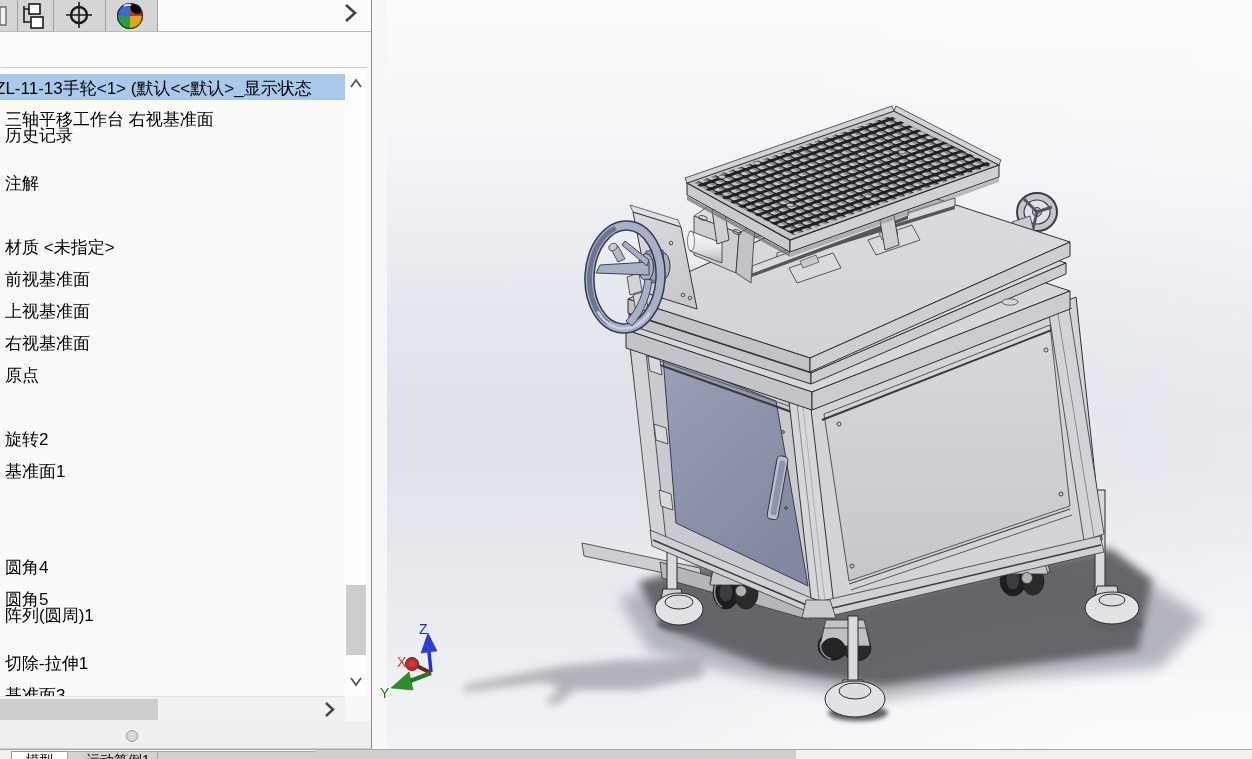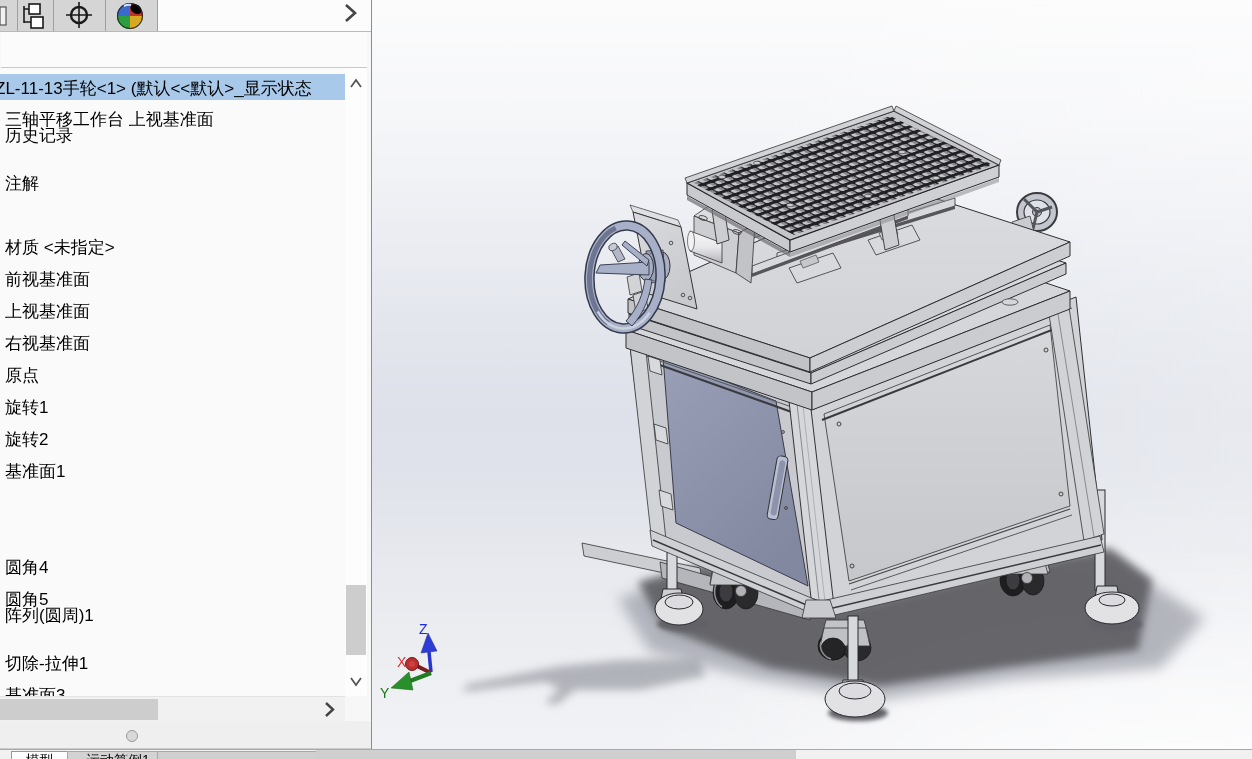--- a/index.html
+++ b/index.html
@@ -1,17 +1,17 @@
 <!DOCTYPE html>
 <html><head>
 <meta charset="utf-8">
 <style>
   html,body{margin:0;padding:0;width:1252px;height:759px;overflow:hidden;
     font-family:"Liberation Sans", sans-serif; background:#fff;}
-  #panel{position:absolute;left:0;top:0;width:372px;height:754px;background:#f7f7f7;}
+  #panel{position:absolute;left:0;top:0;width:372px;height:754px;background:#f7f7f7;padding-left:15px;}
   #toolbar{position:absolute;left:0;top:0;width:372px;height:31px;background:#fcfcfc;border-bottom:1px solid #b9b9b9;}
   #toolbar .cells{position:absolute;left:0;top:0;width:157px;height:31px;background:#d5d5d5;}
   .sep{position:absolute;top:0;width:1px;height:31px;background:#9f9f9f;}
   #whitebox{position:absolute;left:1px;top:32px;width:366px;height:35px;background:#fbfbfb;border-bottom:1px solid #c9c9c9;}
   #tree{position:absolute;left:0;top:68px;width:345px;height:628px;background:#fafafa;overflow:hidden;}
   .selrow{position:absolute;left:0;top:6px;width:345px;height:26px;background:#a9c9ea;}
   .row{position:absolute;left:5px;width:400px;height:21px;font-size:17px;color:#000;white-space:nowrap;}
   #vscroll{position:absolute;left:345px;top:68px;width:22px;height:628px;background:#fdfdfd;}
   #vthumb{position:absolute;left:1px;top:517px;width:20px;height:70px;background:#cdcdcd;}
   #hscroll{position:absolute;left:0;top:696px;width:345px;height:25px;background:#f1f1f1;border-top:1px solid #e2e2e2;}
@@ -62,29 +62,28 @@
         <circle cx="130" cy="16" r="12.5" fill="none" stroke="#222" stroke-width="1"></circle>
         <path d="M124 6 a11 11 0 0 1 7 -1" stroke="#cfe0ff" stroke-width="2" fill="none"></path>
       </g>
       <path d="M346 5 L355 13 L346 21" stroke="#444" stroke-width="2.6" fill="none"></path>
     </svg>
   </div>
   <div id="whitebox"></div>
   <div id="tree">
     <div class="selrow"></div>
     <div class="row" style="left:-5px;top:9px">ZL-11-13手轮&lt;1&gt; (默认&lt;&lt;默认&gt;_显示状态</div>
-    <div class="row" style="top:40px">三轴平移工作台 上视基准面</div>
+    <div class="row" style="top:40px">三轴平移工作台 右视基准面</div>
     <div class="row" style="top:56px">历史记录</div>
     <div class="row" style="top:104px">注解</div>
     <div class="row" style="top:168px">材质 &lt;未指定&gt;</div>
     <div class="row" style="top:200px">前视基准面</div>
     <div class="row" style="top:232px">上视基准面</div>
     <div class="row" style="top:264px">右视基准面</div>
     <div class="row" style="top:296px">原点</div>
-    <div class="row" style="top:328px">旋转1</div>
     <div class="row" style="top:360px">旋转2</div>
     <div class="row" style="top:392px">基准面1</div>
     <div class="row" style="top:488px">圆角4</div>
     <div class="row" style="top:520px">圆角5</div>
     <div class="row" style="top:536px">阵列(圆周)1</div>
     <div class="row" style="top:584px">切除-拉伸1</div>
     <div class="row" style="top:616px">基准面3</div>
   </div>
   <div id="vscroll">
     <svg width="22" height="628">

